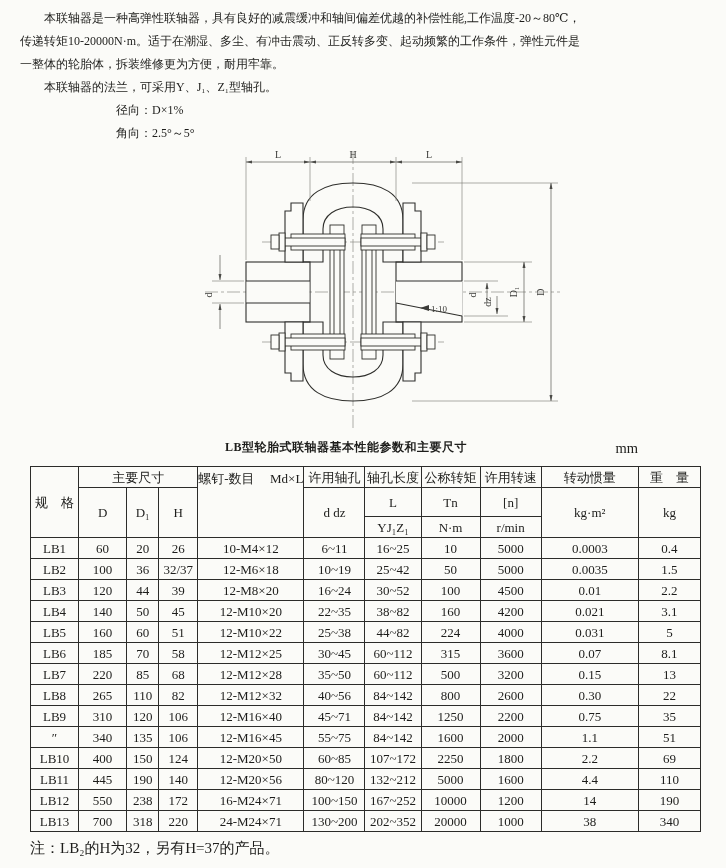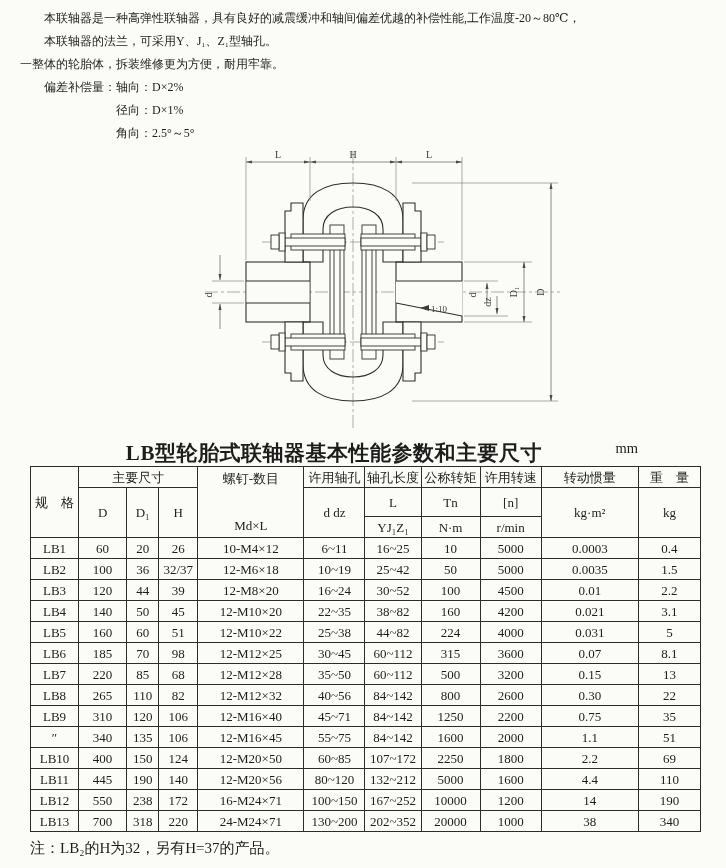--- a/index.html
+++ b/index.html
@@ -13,59 +13,59 @@
   .intro{padding:7px 16px 0 20px;font-size:12px;line-height:23px;}
   .intro .ln{white-space:nowrap;}
   .ind2{text-indent:2em;}
   .ind8{margin-left:8em;}
   
   .diagram{width:726px;height:290px;}
   
   .titlebar{position:relative;height:24px;margin-top:0px;}
   .tbl-title{
     position:absolute;left:50%;transform:translateX(-57%);
-    font-size:21px;font-weight:700;letter-spacing:.5px;white-space:nowrap;
+    font-size:12px;font-weight:700;letter-spacing:.5px;white-space:nowrap;
   }
   .tbl-unit{position:absolute;right:88px;top:1px;font-size:14.5px;margin-left:48px;}
   
   table.spec{
     border-collapse:collapse;table-layout:fixed;
     width:671px;margin:3px 0 0 30px;
     font-size:13px;
   }
   table.spec td{
     border:1px solid #2c2c2a;text-align:center;vertical-align:middle;
     padding:0;height:20px;line-height:15px;overflow:hidden;white-space:nowrap;
   }
   thead td{height:22px;margin-top:15px;}
   .hcell{font-size:13px;}
   .two-line{height:70px;}
-  .screwbox{display:flex;flex-direction:column;justify-content:space-between;height:62px;padding:4px 0;}
+  .screwbox{display:flex;flex-direction:row;justify-content:space-between;height:62px;padding:4px 0;}
   .footnote{margin:7px 0 0 30px;font-size:15px;}
   
   .ol{fill:none;stroke:#2f2f2c;stroke-width:1.1;}
   .olw{fill:#fbfbf8;stroke:#2f2f2c;stroke-width:1.1;}
   .olw9{fill:#fbfbf8;stroke:#2f2f2c;stroke-width:0.9;}
   .dim{stroke:#5d5d58;stroke-width:0.7;fill:none;}
   .ext{stroke:#77776f;stroke-width:0.6;fill:none;}
   .cl{stroke:#8d8d86;stroke-width:0.7;fill:none;stroke-dasharray:13 3 3 3;}
   text.dl{font-family:"Liberation Serif","DejaVu Serif",serif;font-size:10px;fill:#3b3b38;}
   text.dls{font-family:"Liberation Serif","DejaVu Serif",serif;font-size:9px;fill:#3b3b38;}
 </style>
 </head>
 <body>
 
 <div class="page">
 
   
   <div class="intro">
     <div class="ln ind2">本联轴器是一种高弹性联轴器，具有良好的减震缓冲和轴间偏差优越的补偿性能,工作温度-20～80℃，</div>
+    <div class="ln">传递转矩10-20000N·m。适于在潮湿、多尘、有冲击震动、正反转多变、起动频繁的工作条件，弹性元件是</div>
+    <div class="ln">一整体的轮胎体，拆装维修更为方便，耐用牢靠。</div>
     <div class="ln ind2">本联轴器的法兰，可采用Y、J₁、Z₁型轴孔。</div>
-    <div class="ln">一整体的轮胎体，拆装维修更为方便，耐用牢靠。</div>
-    <div class="ln ind2">偏差补偿量：轴向：D×2%</div>
     <div class="ln ind8">径向：D×1%</div>
     <div class="ln ind8">角向：2.5°～5°</div>
   </div>
 
   
   <svg class="diagram" viewBox="0 0 726 290">
     <defs>
       <pattern id="pm" width="7" height="7" patternUnits="userSpaceOnUse">
         <path d="M0,7 L7,0" stroke="#61615b" stroke-width="0.7"></path>
       </pattern>
@@ -310,21 +310,21 @@
           <td>224</td>
           <td>4000</td>
           <td>0.031</td>
           <td>5</td>
         </tr>
 
         <tr>
           <td>LB6</td>
           <td>185</td>
           <td>70</td>
-          <td>98</td>
+          <td>58</td>
           <td>12-M12×25</td>
           <td>30~45</td>
           <td>60~112</td>
           <td>315</td>
           <td>3600</td>
           <td>0.07</td>
           <td>8.1</td>
         </tr>
 
         <tr>

